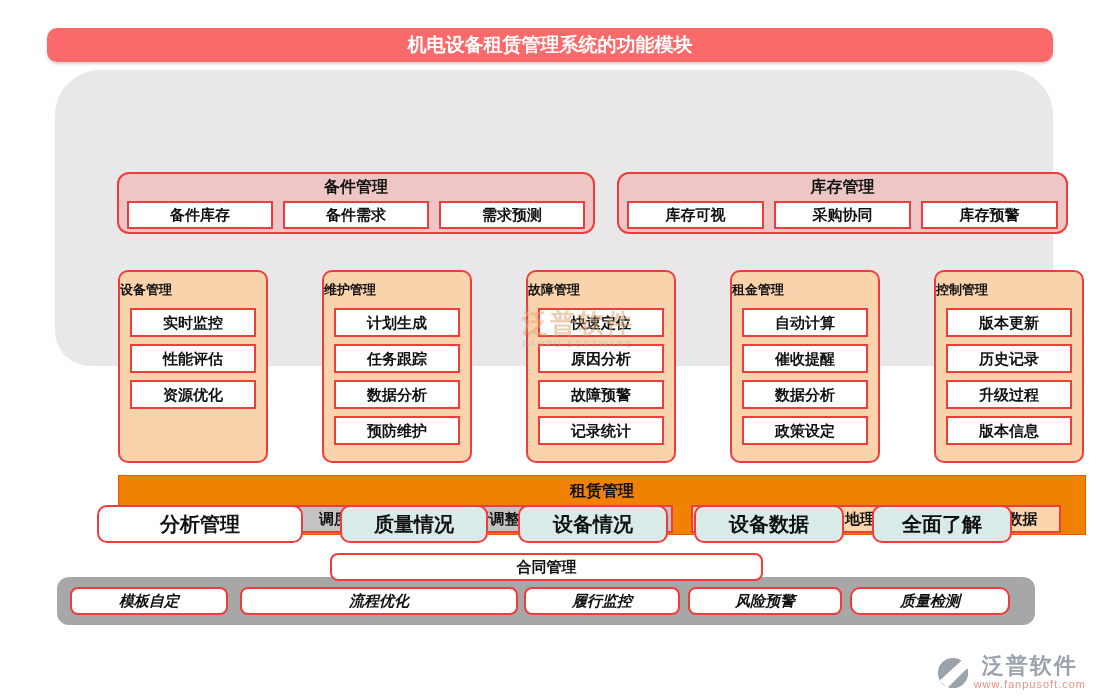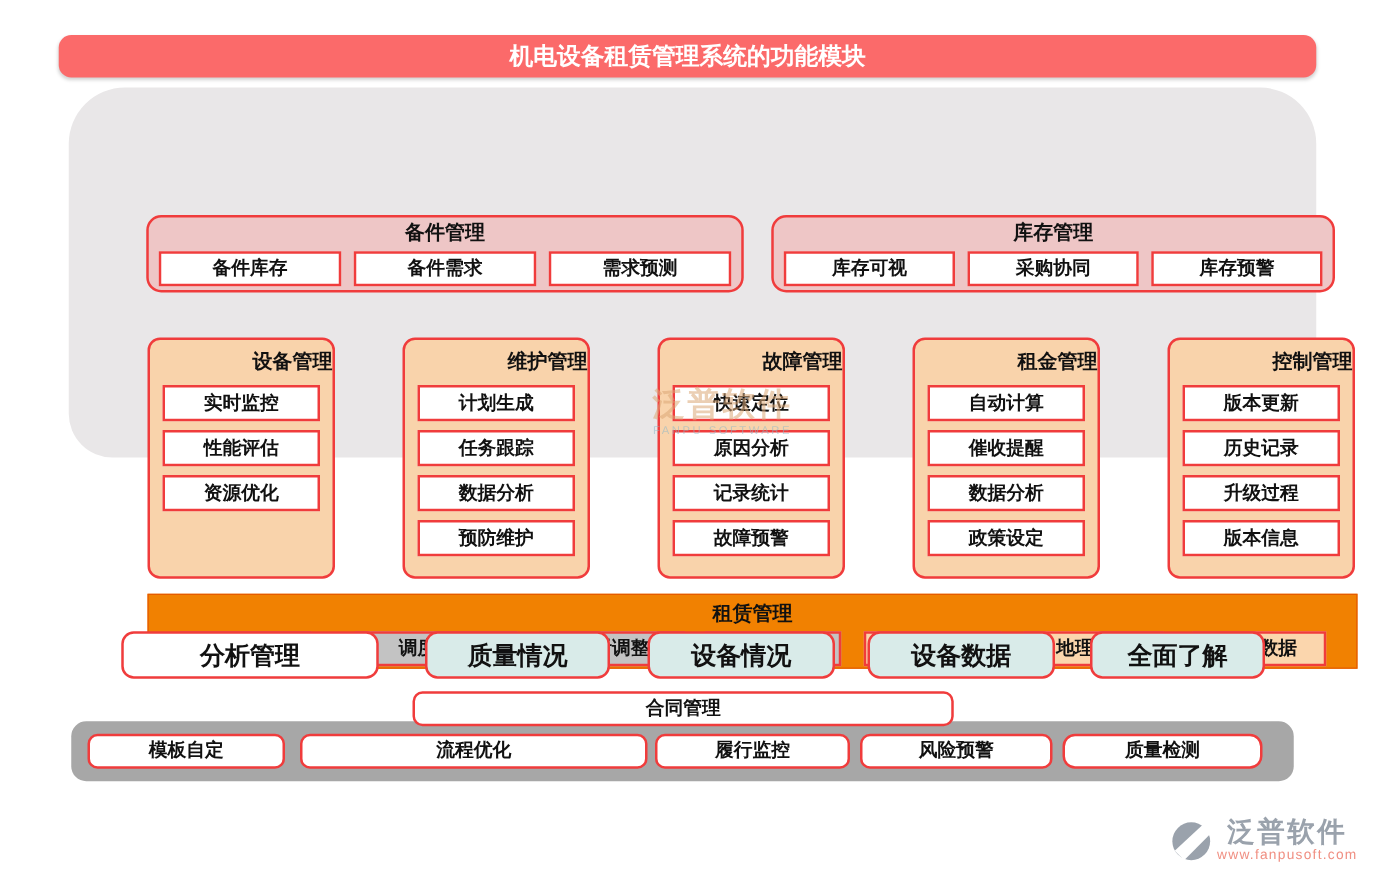--- a/index.html
+++ b/index.html
@@ -20,22 +20,22 @@
   .panel-right{left:562px;width:451px;}
   .panel-title{height:25px;line-height:26px;text-align:center;font-weight:bold;
     font-size:16px;color:#111;}
   .panel-items{display:flex;gap:10px;padding:2px 8px 0 8px;}
   .wbox{flex:1;background:#fff;border:2px solid #f03c3c;box-sizing:border-box;height:28px;
     line-height:24px;text-align:center;font-weight:bold;font-size:15px;color:#111;}
 
   .card{position:absolute;top:200px;width:150px;height:193px;background:#f9d3ab;
     border:2px solid #f03c3c;border-radius:10px;box-sizing:border-box;}
   .card1{left:63px;}.card2{left:267px;}.card3{left:471px;}.card4{left:675px;}.card5{left:879px;}
-  .card-title{height:32px;line-height:36px;text-align:right;font-weight:bold;
-    font-size:16px;color:#111;}
+  .card-title{height:32px;line-height:36px;text-align:left;font-weight:bold;
+    font-size:13px;color:#111;}
   .card-items{display:flex;flex-direction:column;gap:7px;padding:4px 10px 0 10px;}
   .card-items .wbox{flex:none;height:29px;line-height:25px;}
 
   .orange-bar{position:absolute;left:63px;top:405px;width:968px;height:60px;
     background:#f18101;border:1px solid #e55a00;box-sizing:border-box;}
   .orange-title{position:absolute;left:0;top:5px;width:100%;text-align:center;
     font-weight:bold;font-size:16px;color:#111;}
   .ritem{position:absolute;top:29px;height:28px;line-height:24px;text-align:center;
     font-weight:bold;font-size:15px;color:#111;border:2px solid #f03c3c;box-sizing:border-box;}
   .rgray{background:#c3c3c3;}
@@ -57,21 +57,21 @@
   .m2{left:340px;width:148px;}
   .m3{left:518px;width:150px;}
   .m4{left:694px;width:150px;}
   .m5{left:872px;width:140px;}
 
   .contract{position:absolute;left:330px;top:553px;width:433px;height:28px;
     background:#fff;border:2px solid #f03c3c;border-radius:8px;box-sizing:border-box;
     text-align:center;line-height:24px;font-weight:bold;font-size:15px;color:#111;z-index:3;}
 
   .bottom-bar{position:absolute;left:57px;top:577px;width:978px;height:48px;
-    background:#a7a7a7;border-radius:12px;z-index:2;}
+    background:#a7a7a7;border-radius:12px;z-index:2;font-style:italic;}
   .bitem{position:absolute;top:10px;height:28px;background:#fff;border:2px solid #f03c3c;
     border-radius:8px;box-sizing:border-box;text-align:center;line-height:24px;
     font-weight:bold;font-size:15px;color:#111;}
   .b1{left:13px;width:158px;}
   .b2{left:183px;width:278px;}
   .b3{left:467px;width:156px;}
   .b4{left:631px;width:154px;}
   .b5{left:793px;width:160px;border-radius:10px;}
 
   .watermark{position:absolute;left:498px;top:306px;width:160px;text-align:center;
@@ -129,22 +129,22 @@
         <div class="wbox">数据分析</div>
         <div class="wbox">预防维护</div>
       </div>
     </div>
 
     <div class="card card3">
       <div class="card-title">故障管理</div>
       <div class="card-items">
         <div class="wbox">快速定位</div>
         <div class="wbox">原因分析</div>
+        <div class="wbox">故障预警</div>
         <div class="wbox">记录统计</div>
-        <div class="wbox">故障预警</div>
       </div>
     </div>
 
     <div class="card card4">
       <div class="card-title">租金管理</div>
       <div class="card-items">
         <div class="wbox">自动计算</div>
         <div class="wbox">催收提醒</div>
         <div class="wbox">数据分析</div>
         <div class="wbox">政策设定</div>

